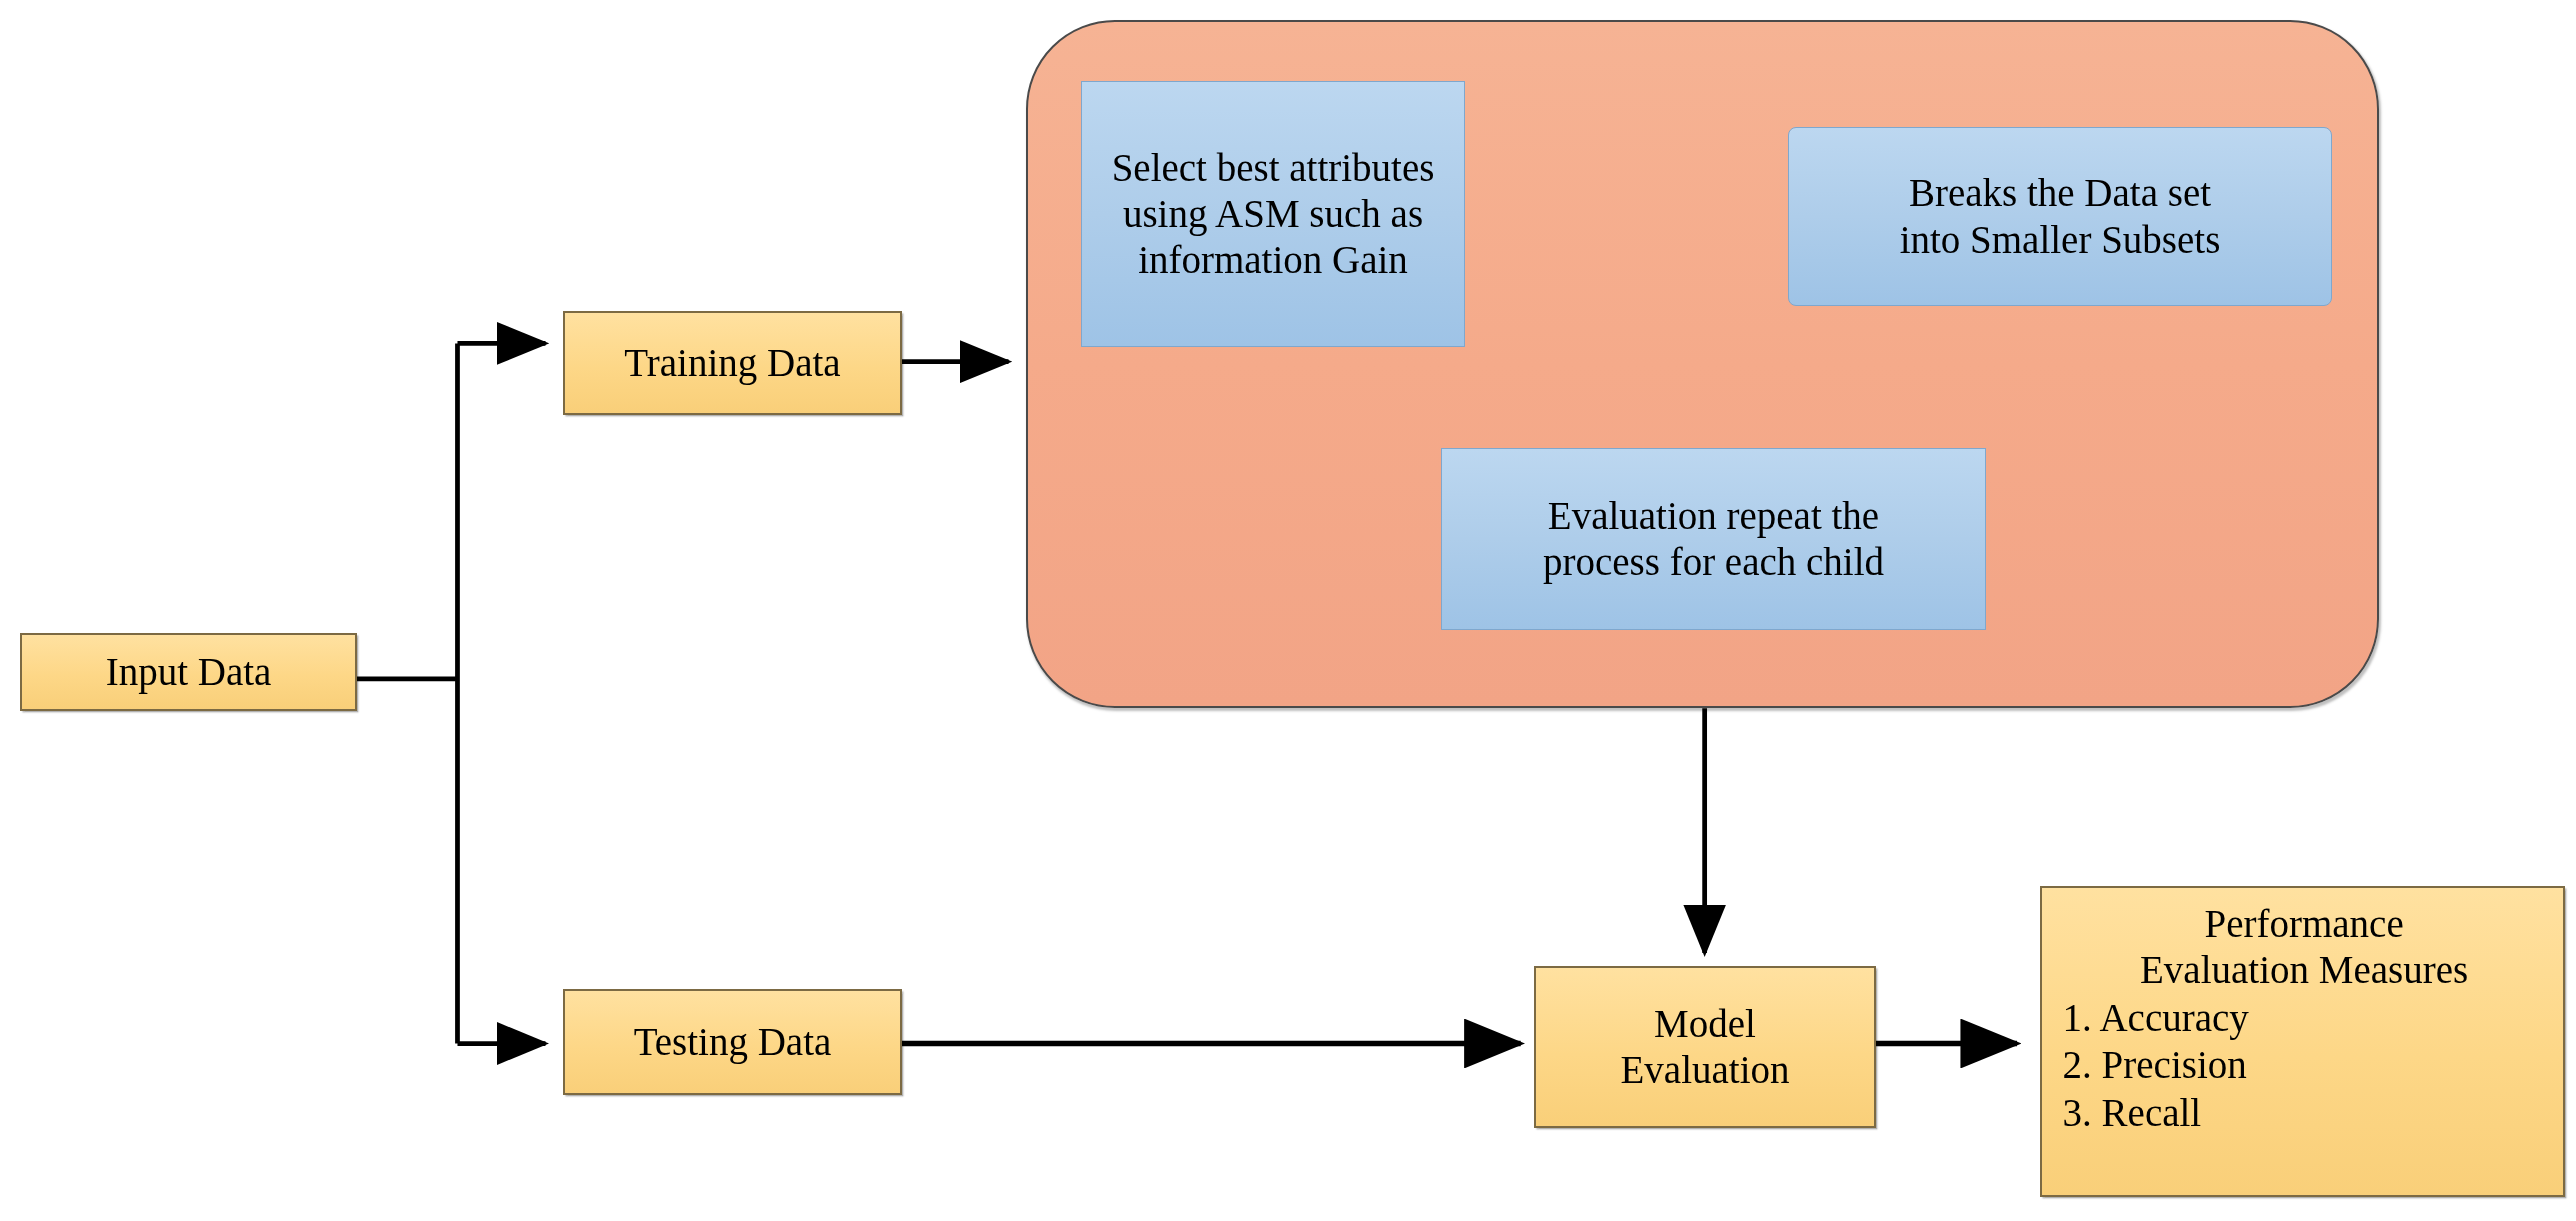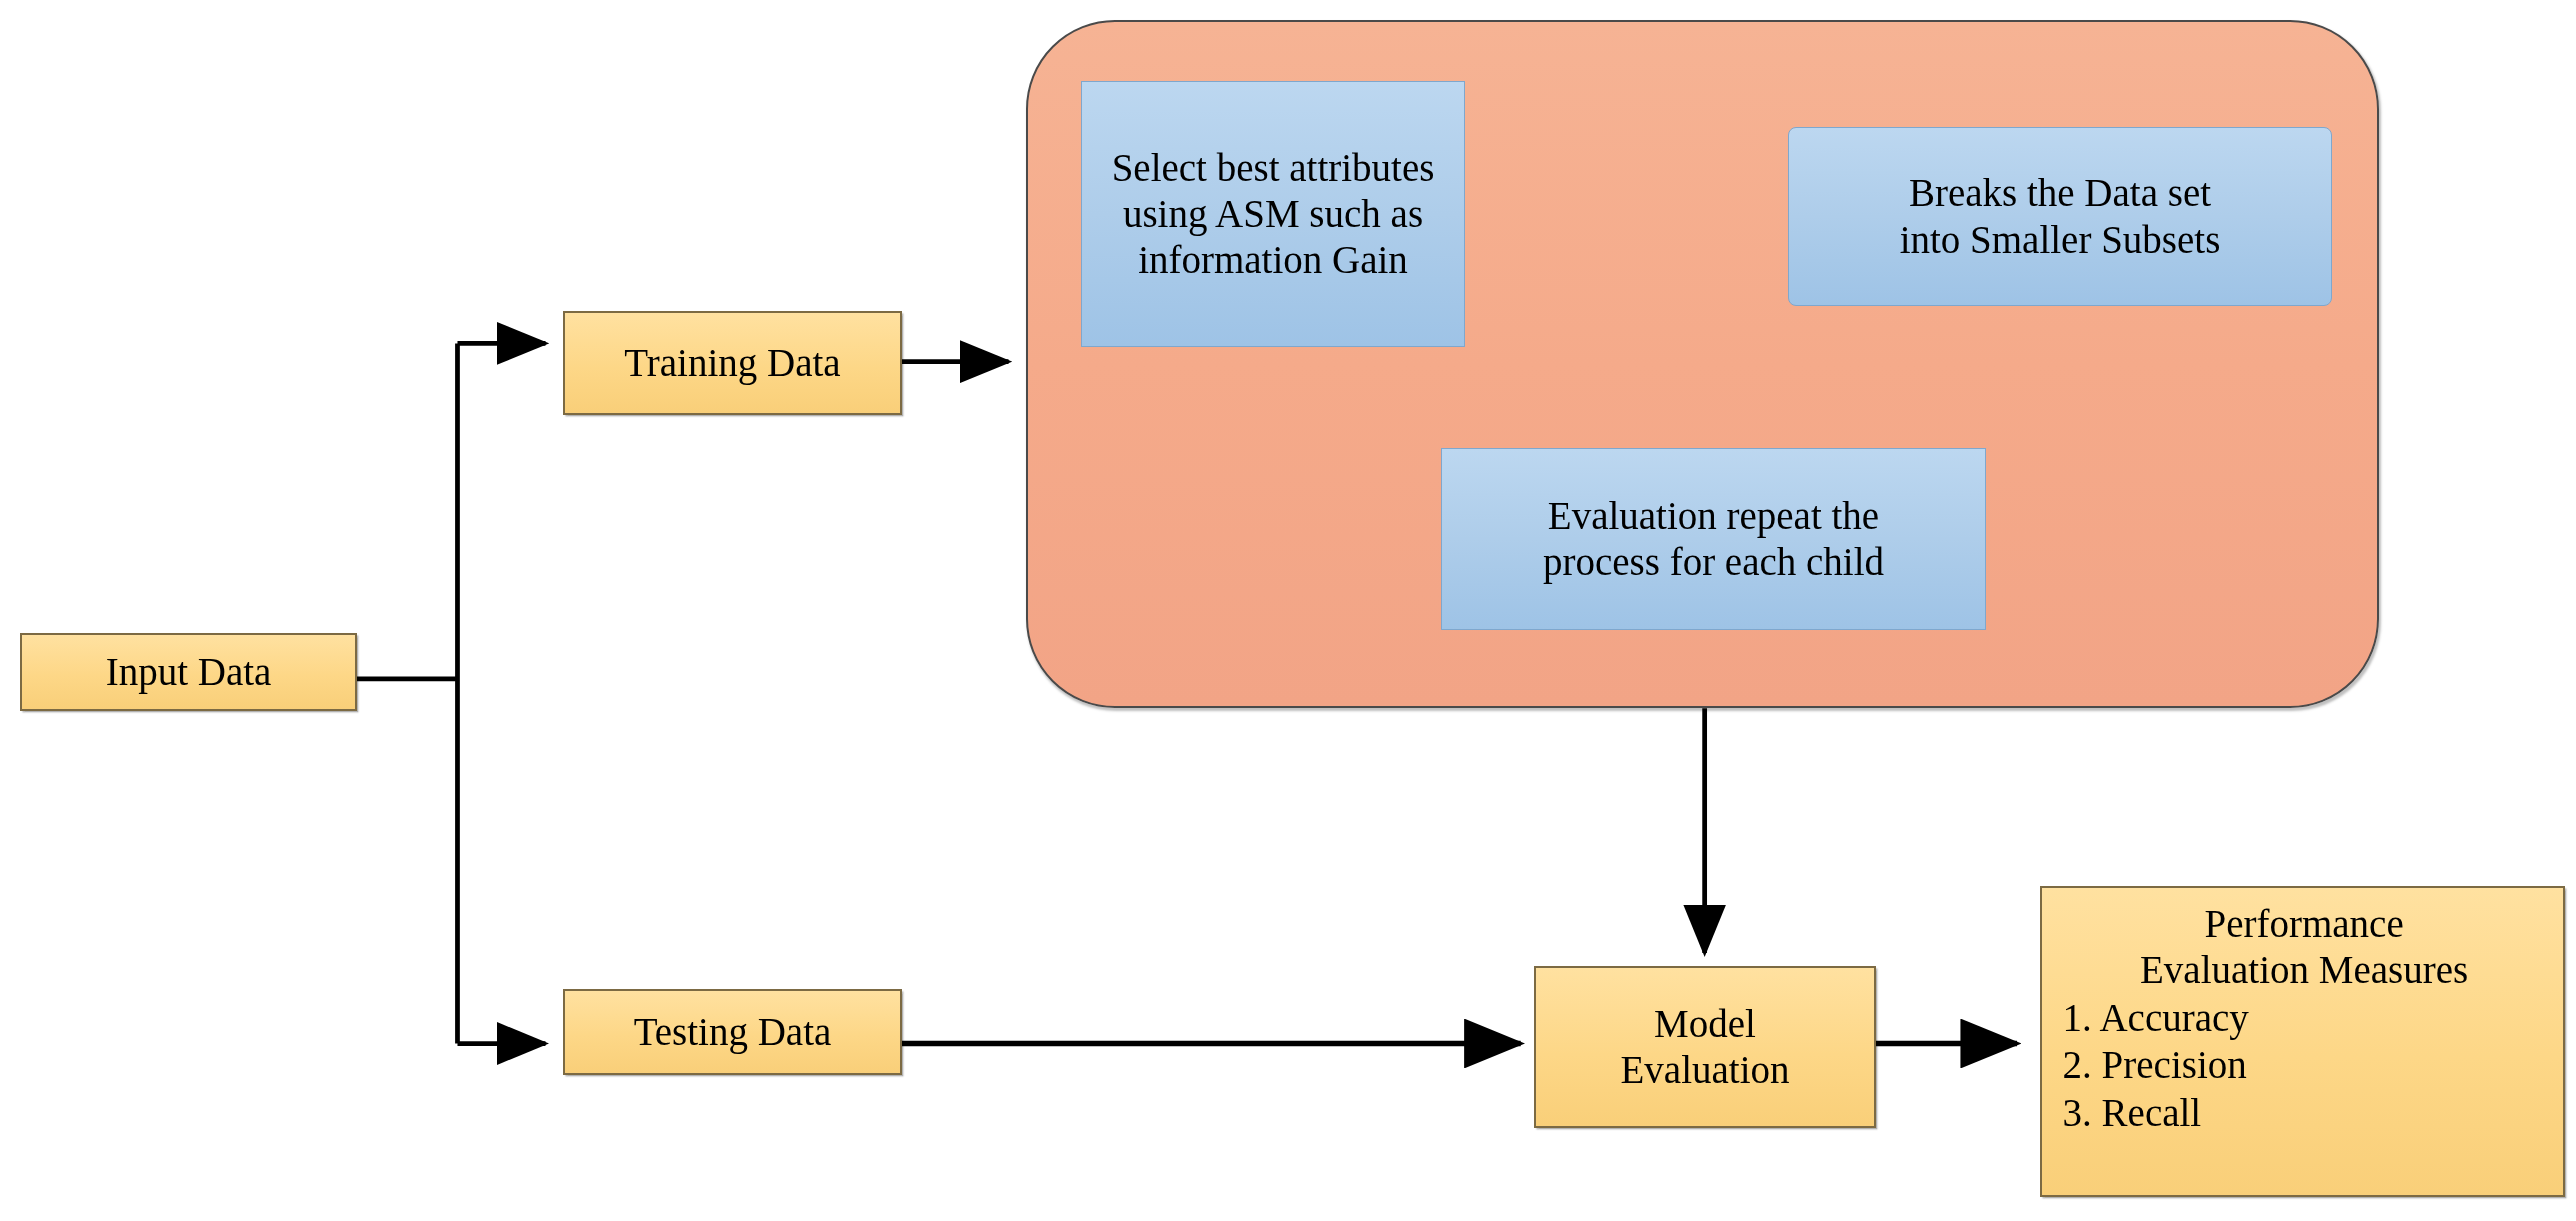--- a/index.html
+++ b/index.html
@@ -131,21 +131,21 @@
   <div class="orange-panel" style="left:1026px; top:20px; width:1353px; height:688px;"></div>
 
   <div class="node yellow-box" style="left:20px; top:633px; width:337px; height:78px;">
     <span>Input Data</span>
   </div>
 
   <div class="node yellow-box" style="left:563px; top:311px; width:339px; height:104px;">
     <span>Training Data</span>
   </div>
 
-  <div class="node yellow-box" style="left:563px; top:989px; width:339px; height:86px;">
+  <div class="node yellow-box" style="left:563px; top:989px; width:339px; height:106px;">
     <span>Testing Data</span>
   </div>
 
   <div class="node blue-box" style="left:1081px; top:81px; width:384px; height:266px;">
     <span>Select best attributes
 using ASM such as
 information  Gain</span>
   </div>
 
   <div class="node blue-box" style="left:1788px; top:127px; width:544px; height:179px;border-radius:8px;">

